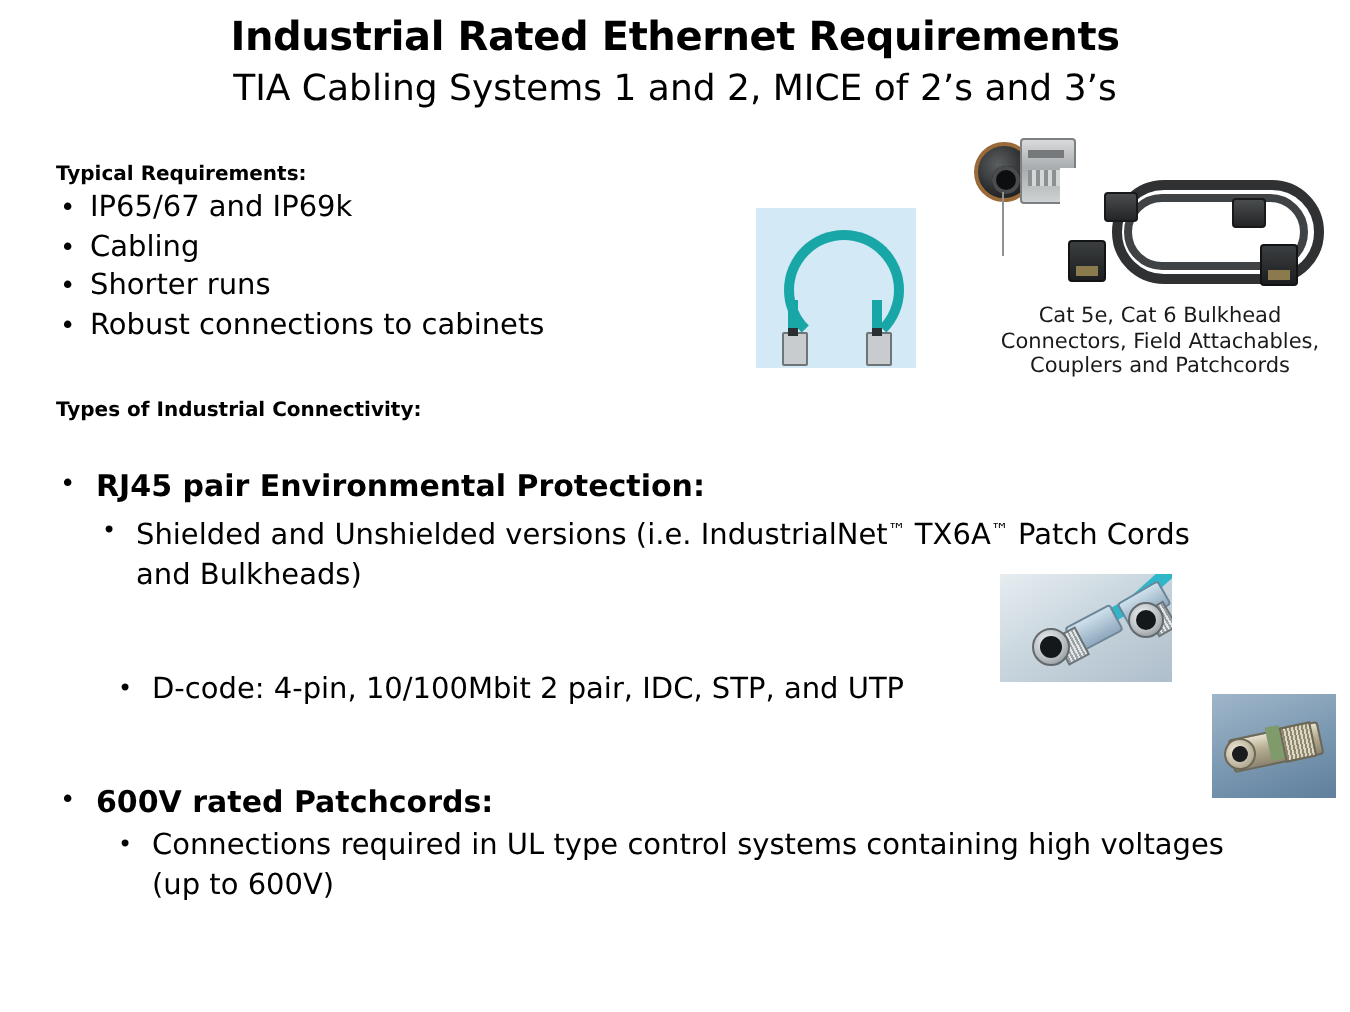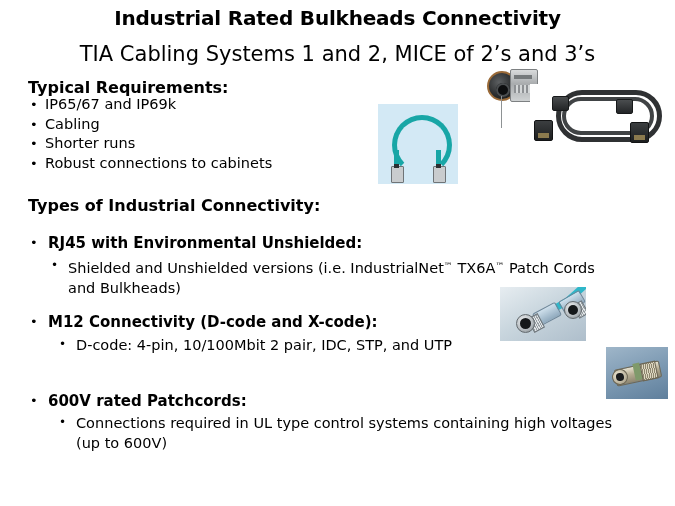--- a/index.html
+++ b/index.html
@@ -28,31 +28,31 @@
     text-align: center;
   }
   .title-main {
     font-size: 20px;
     font-weight: bold;
     letter-spacing: -0.2px;
     line-height: 24px;
     white-space: nowrap;
   }
   .title-sub {
-    font-size: 21px;
+    font-size: 18px;
     font-weight: normal;
     line-height: 23px;
     white-space: nowrap;
-    margin-top: 13px;
+    margin-top: 3px;
   }
 
   
   .heading {
     position: absolute;
-    font-size: 16px;
+    font-size: 10px;
     font-weight: bold;
     line-height: 19px;
     white-space: nowrap;
   }
   .req-list {
     position: absolute;
     left: 28px;
     top: 95px;
     list-style: none;
     margin: 0;
@@ -351,42 +351,41 @@
     border: 1px solid #6d6755;
     transform: rotate(-12deg);
   }
 </style>
 </head>
 <body>
 
 <div id="slide">
 
   <div class="title-block">
-    <div class="title-main">Industrial Rated Bulkheads Connectivity</div>
+    <div class="title-main">Industrial Rated Ethernet Requirements</div>
     <div class="title-sub">TIA Cabling Systems 1 and 2, MICE of 2’s and 3’s</div>
   </div>
 
   <div class="heading" style="left:28px; top:78px;">Typical Requirements:</div>
 
   <ul class="req-list">
     <li>IP65/67 and IP69k</li>
     <li>Cabling</li>
     <li>Shorter runs</li>
     <li>Robust connections to cabinets</li>
   </ul>
 
   <div class="heading" style="left:28px; top:196px;">Types of Industrial  Connectivity:</div>
 
-  <div class="l1" style="left:28px; top:234px;">RJ45 with  Environmental  Unshielded:</div>
+  <div class="l1" style="left:28px; top:234px;">RJ45 pair  Environmental  Protection:</div>
 
   <div class="l2" style="left:50px; top:257px; width:545px;">
     <span>Shielded and Unshielded versions (i.e. IndustrialNet</span><span class="tm">™</span><span> TX6A</span><span class="tm">™</span><span> Patch Cords and Bulkheads)</span>
   </div>
 
-  <div class="l1" style="left:28px; top:313px;">M12 Connectivity  (D-code and X-code):</div>
 
   <div class="l2" style="left:58px; top:336px; width:470px;">D-code: 4-pin, 10/100Mbit 2 pair, IDC, STP, and UTP</div>
 
 
   <div class="l1" style="left:28px; top:392px;">600V rated Patchcords:</div>
 
   <div class="l2" style="left:58px; top:414px; width:560px;">Connections required in UL type control systems containing high voltages (up to 600V)</div>
 
 
   <div class="pic" id="pic-patchcord">
@@ -407,20 +406,21 @@
 
   <div class="pic" id="pic-cable">
     <div class="cab-loop"></div>
     <div class="cab-loop2"></div>
     <div class="cab-conn c1"></div>
     <div class="cab-conn c2"></div>
     <div class="cab-plug p1"></div>
     <div class="cab-plug p2"></div>
   </div>
 
+  <div class="caption">Cat 5e, Cat 6 Bulkhead Connectors, Field Attachables, Couplers and Patchcords</div>
 
   <div class="pic" id="pic-m12">
     <div class="m12-cable a"></div>
     <div class="m12-cable b"></div>
     <div class="m12-body b1"></div>
     <div class="m12-body b2"></div>
     <div class="m12-knurl k1"></div>
     <div class="m12-knurl k2"></div>
     <div class="m12-head h1"></div>
     <div class="m12-head h2"></div>

